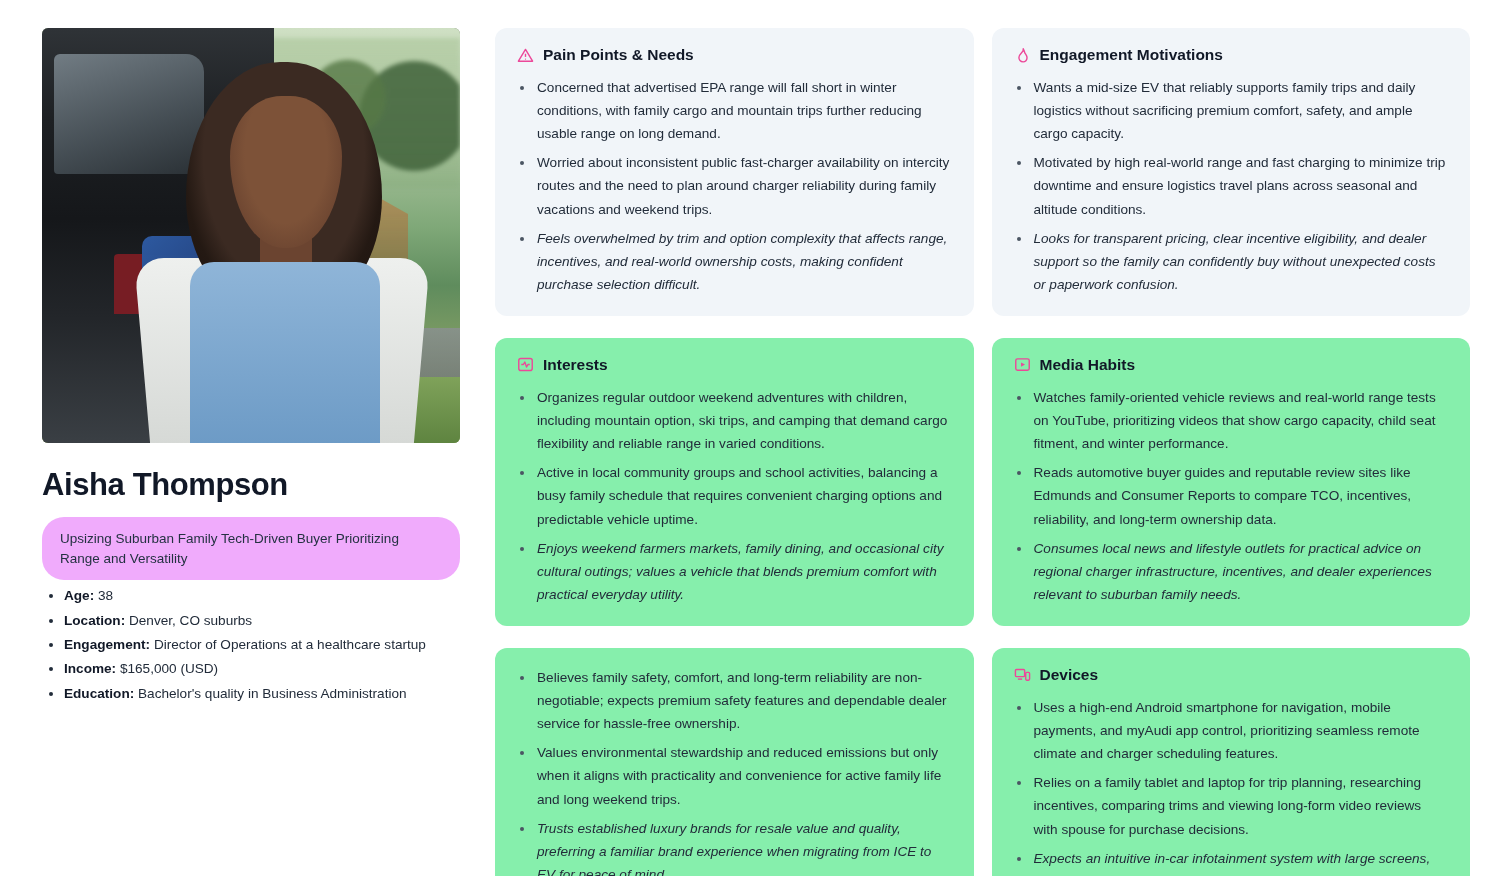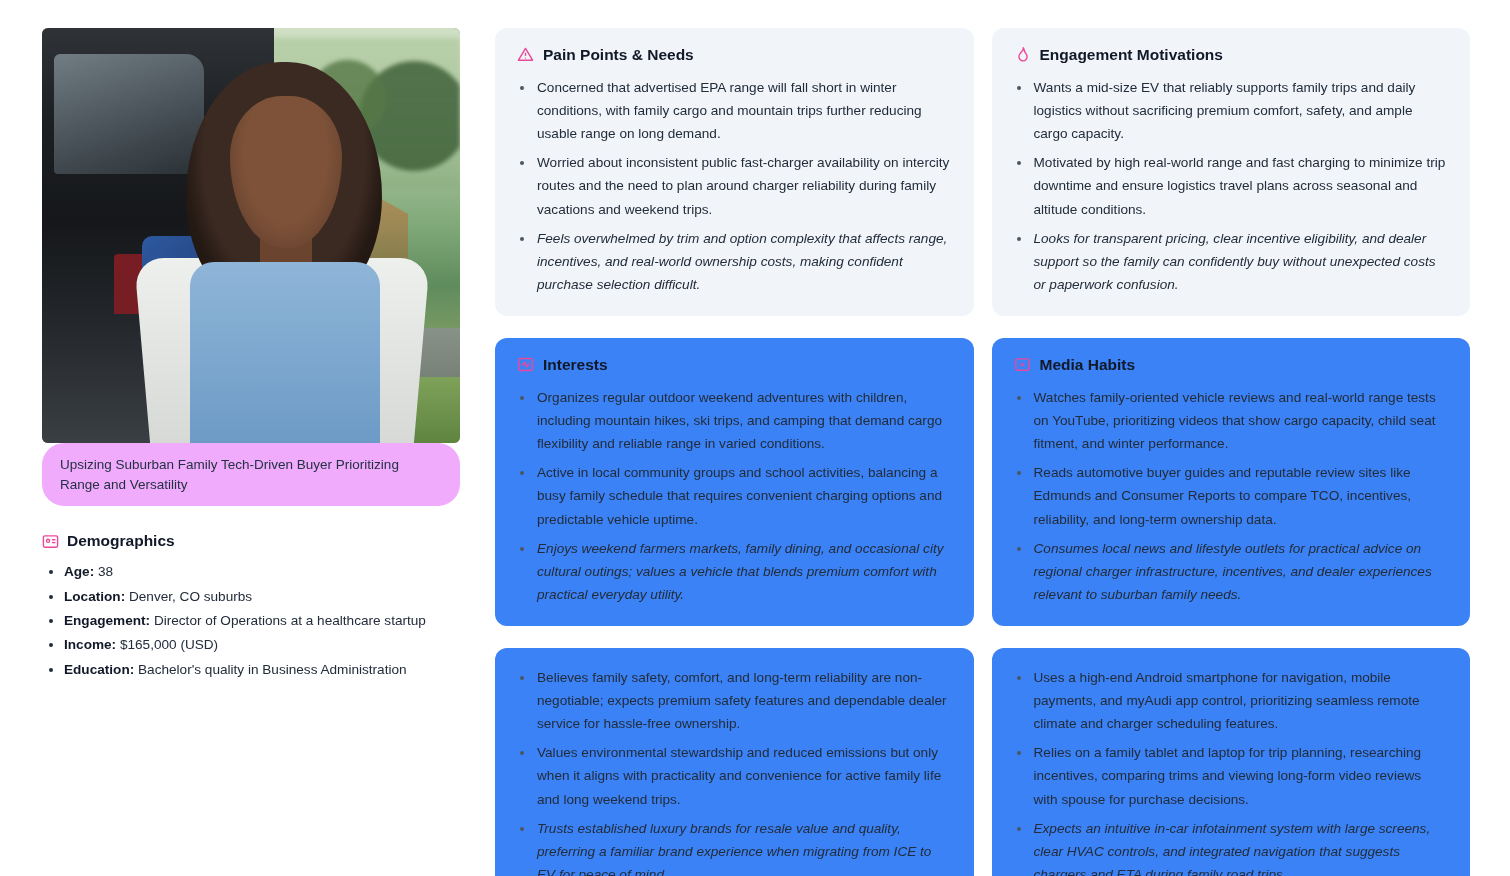--- a/index.html
+++ b/index.html
@@ -197,24 +197,24 @@
     gap: 18px;
     flex: 1 1 auto;
   }
   .col { flex: 1 1 0; min-width: 0; }
   .card {
     border-radius: 12px;
     padding: 18px 22px 20px 22px;
     margin-bottom: 22px;
   }
   .card.tinted { background: #f1f5f9; }
-  .card.plain { background: #3b82f6; padding-left: 22px; }
+  .card.plain { background: #86efac; padding-left: 22px; }
   .card .card-title {
     display: flex;
-    align-items: flex-start;
+    align-items: center;
     gap: 9px;
     margin: 0 0 12px 0;
   }
   .card .card-title .t {
     font-size: 15.5px;
     font-weight: bold;
     color: #111827;
   }
   .card ul {
     margin: 0;
@@ -252,34 +252,24 @@
         <div class="person">
           <div class="blazer-l"></div>
           <div class="blazer-r"></div>
           <div class="hair"></div>
           <div class="neck"></div>
           <div class="shirt"></div>
           <div class="face"></div>
         </div>
       </div>
 
+      <div class="person-name">Aisha Thompson</div>
 
       <div class="tagline">Upsizing Suburban Family Tech-Driven Buyer Prioritizing Range and Versatility</div>
 
-      <div class="section-head">
-        <span class="icon">
-          <svg viewBox="0 0 24 24" fill="none" stroke="currentColor" stroke-width="2">
-            <rect x="2" y="4" width="20" height="16" rx="2"></rect>
-            <circle cx="8.5" cy="11" r="2.2"></circle>
-            <line x1="14" y1="9.5" x2="19" y2="9.5"></line>
-            <line x1="14" y1="13.5" x2="19" y2="13.5"></line>
-          </svg>
-        </span>
-        <span class="title">Demographics</span>
-      </div>
 
       <ul class="bullets demo-list">
         <li>
           <b>Age:</b>
           <span>38</span>
         </li>
         <li>
           <b>Location:</b>
           <span>Denver, CO suburbs</span>
         </li>
@@ -324,21 +314,21 @@
           <div class="card-title">
             <span class="icon">
               <svg viewBox="0 0 24 24" fill="none" stroke="currentColor" stroke-width="2" stroke-linejoin="round">
                 <rect x="2.5" y="3.5" width="19" height="17" rx="3"></rect>
                 <polyline points="6,12 9,12 11,8.5 13.5,15.5 15.5,12 18,12"></polyline>
               </svg>
             </span>
             <span class="t">Interests</span>
           </div>
           <ul>
-            <li>Organizes regular outdoor weekend adventures with children, including mountain hikes, ski trips, and camping that demand cargo flexibility and reliable range in varied conditions.</li>
+            <li>Organizes regular outdoor weekend adventures with children, including mountain option, ski trips, and camping that demand cargo flexibility and reliable range in varied conditions.</li>
             <li>Active in local community groups and school activities, balancing a busy family schedule that requires convenient charging options and predictable vehicle uptime.</li>
             <li>Enjoys weekend farmers markets, family dining, and occasional city cultural outings; values a vehicle that blends premium comfort with practical everyday utility.</li>
           </ul>
         </div>
 
         <div class="card plain">
           <ul>
             <li>Believes family safety, comfort, and long-term reliability are non-negotiable; expects premium safety features and dependable dealer service for hassle-free ownership.</li>
             <li>Values environmental stewardship and reduced emissions but only when it aligns with practicality and convenience for active family life and long weekend trips.</li>
             <li>Trusts established luxury brands for resale value and quality, preferring a familiar brand experience when migrating from ICE to EV for peace of mind.</li>
@@ -376,20 +366,30 @@
             <span class="t">Media Habits</span>
           </div>
           <ul>
             <li>Watches family-oriented vehicle reviews and real-world range tests on YouTube, prioritizing videos that show cargo capacity, child seat fitment, and winter performance.</li>
             <li>Reads automotive buyer guides and reputable review sites like Edmunds and Consumer Reports to compare TCO, incentives, reliability, and long-term ownership data.</li>
             <li>Consumes local news and lifestyle outlets for practical advice on regional charger infrastructure, incentives, and dealer experiences relevant to suburban family needs.</li>
           </ul>
         </div>
 
         <div class="card plain">
+          <div class="card-title">
+            <span class="icon">
+              <svg viewBox="0 0 24 24" fill="none" stroke="currentColor" stroke-width="2" stroke-linejoin="round">
+                <rect x="2" y="5" width="13" height="10" rx="1.5"></rect>
+                <line x1="5.5" y1="18.5" x2="11.5" y2="18.5"></line>
+                <rect x="16.5" y="9" width="5.5" height="11" rx="1.5"></rect>
+              </svg>
+            </span>
+            <span class="t">Devices</span>
+          </div>
           <ul>
             <li>Uses a high-end Android smartphone for navigation, mobile payments, and myAudi app control, prioritizing seamless remote climate and charger scheduling features.</li>
             <li>Relies on a family tablet and laptop for trip planning, researching incentives, comparing trims and viewing long-form video reviews with spouse for purchase decisions.</li>
             <li>Expects an intuitive in-car infotainment system with large screens, clear HVAC controls, and integrated navigation that suggests chargers and ETA during family road trips.</li>
           </ul>
         </div>
 
       </div>
     </div>
   </div>

